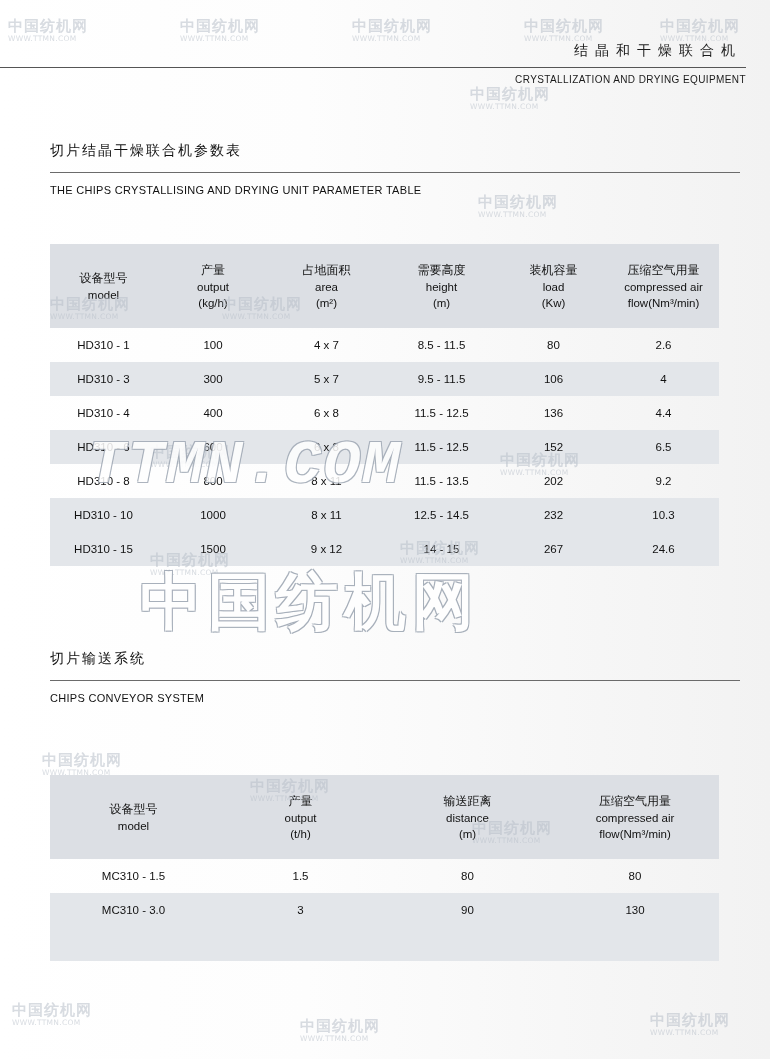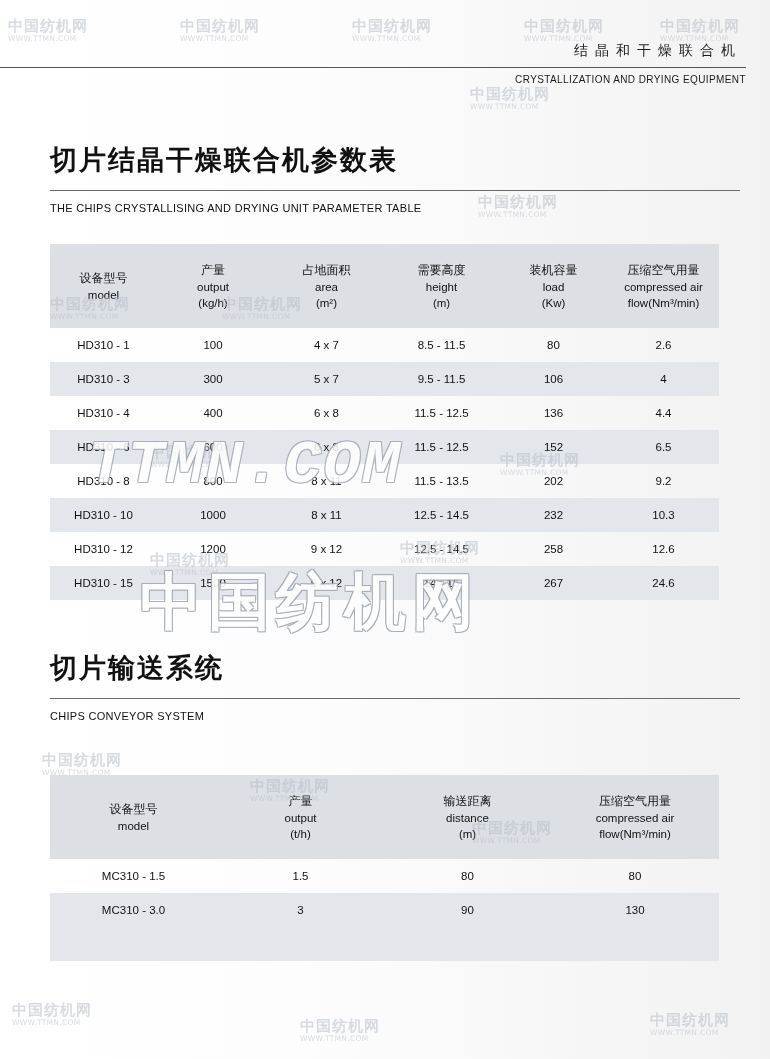--- a/index.html
+++ b/index.html
@@ -52,22 +52,22 @@
     color: #1a1a1a;
   }
 
   
   .section {
     position: absolute;
     left: 50px;
     width: 690px;
   }
   .sec-title-cn {
-    font-size: 27px;
-    font-weight: bold;
+    font-size: 14px;
+    font-weight: normal;
     letter-spacing: 2px;
     color: #111;
     font-family: "DejaVu Sans", sans-serif;
   }
   .sec-rule {
     height: 1px;
     background: #6b6b6b;
     margin: 12px 0 11px 0;
   }
   .sec-title-en {
@@ -270,28 +270,20 @@
           <td>9.2</td>
         </tr>
         <tr class="alt">
           <td>HD310 - 10</td>
           <td>1000</td>
           <td>8 x 11</td>
           <td>12.5 - 14.5</td>
           <td>232</td>
           <td>10.3</td>
         </tr>
-        <tr>
-          <td>HD310 - 12</td>
-          <td>1200</td>
-          <td>9 x 12</td>
-          <td>12.5 - 14.5</td>
-          <td>258</td>
-          <td>12.6</td>
-        </tr>
         <tr class="alt">
           <td>HD310 - 15</td>
           <td>1500</td>
           <td>9 x 12</td>
           <td>14 - 15</td>
           <td>267</td>
           <td>24.6</td>
         </tr>
         <tr class="blank">
           <td></td>

